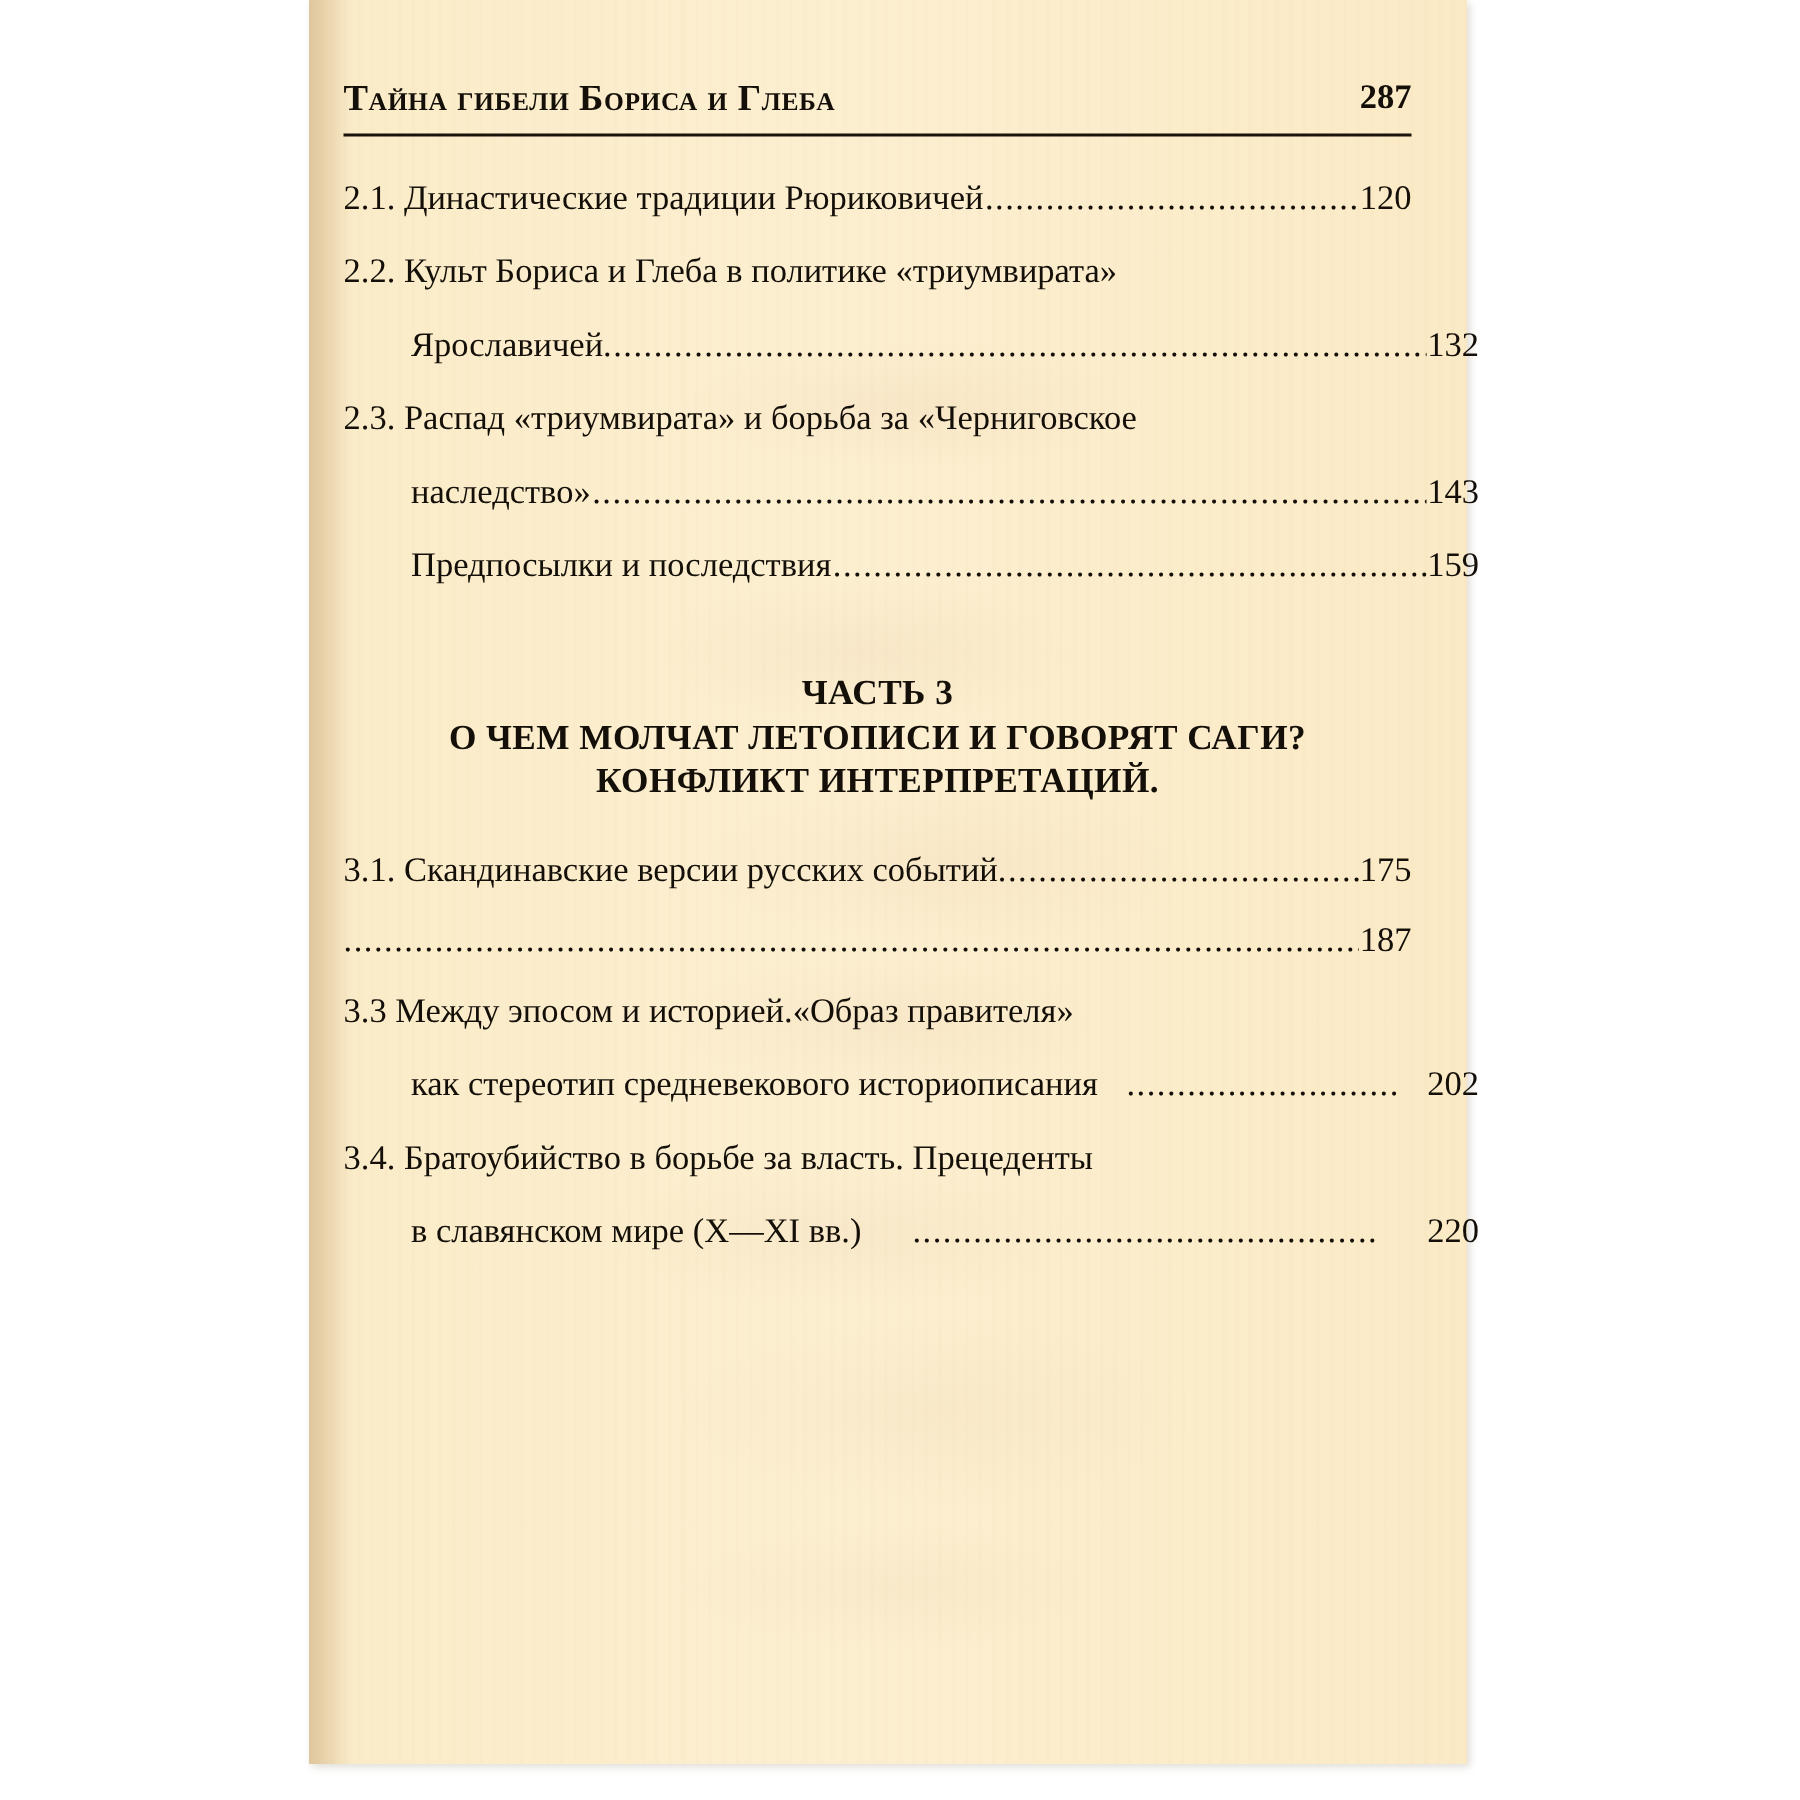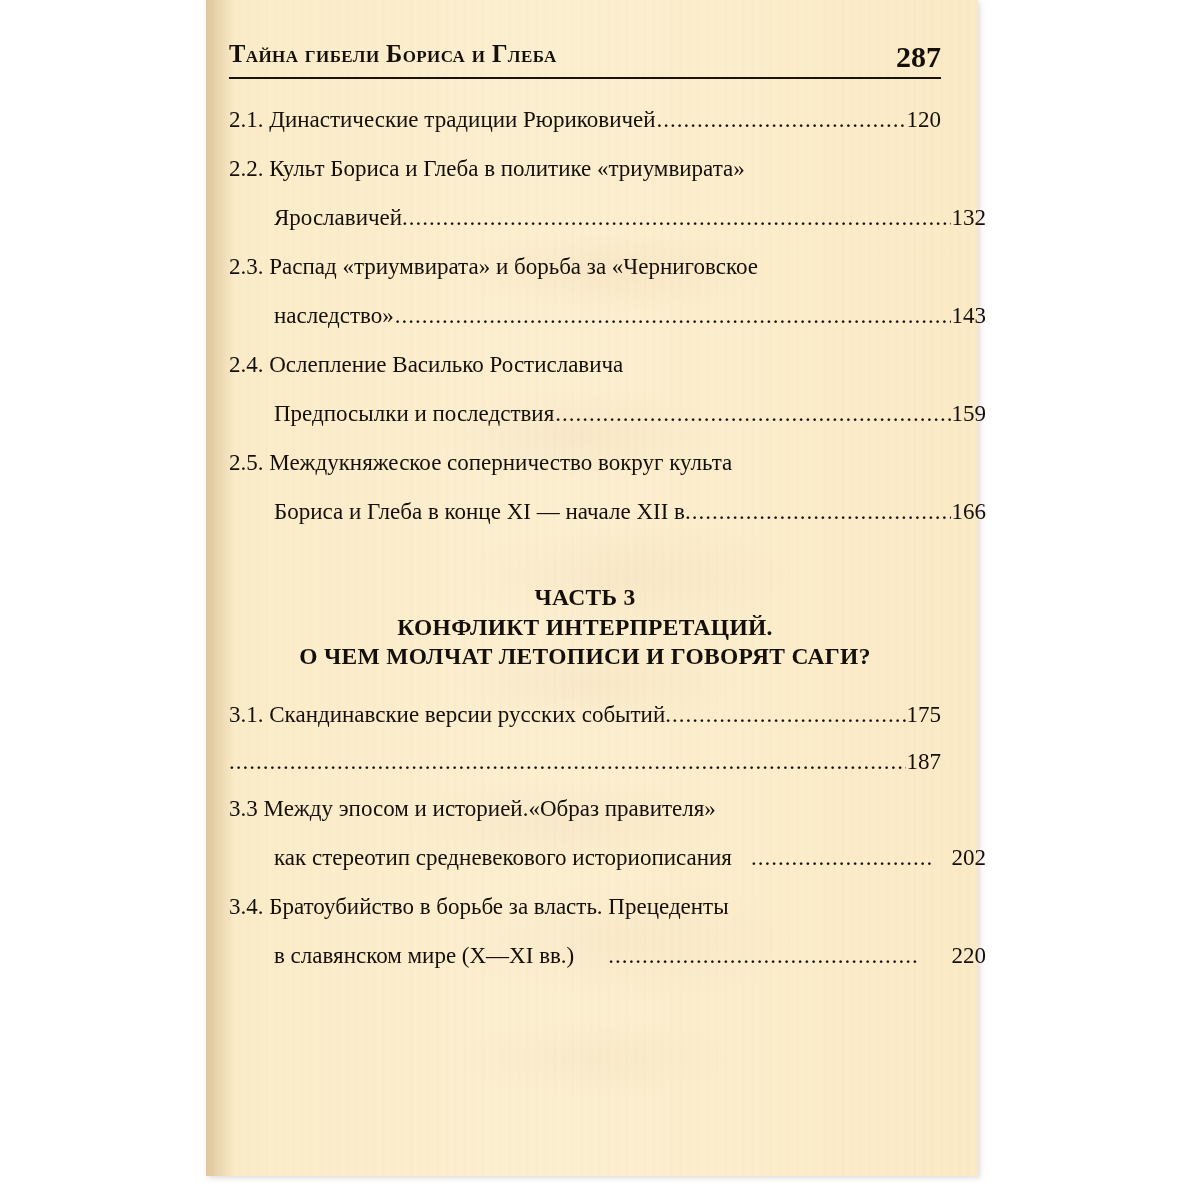--- a/index.html
+++ b/index.html
@@ -55,39 +55,39 @@
     position: absolute;
     left: 23px;
     top: 0;
     width: 712px;   
     height: 100%;
   }
 
   
   .runhead {
     position: relative;
-    margin-top: 40px;
+    margin-top: 52px;
     height: 34px;
   }
   .runhead-title {
     position: absolute;
     left: 0;
     top: 0;
     font-size: 24.5px;
     font-weight: bold;
     font-variant: small-caps;
     letter-spacing: 0.4px;
     color: #140f08;
     white-space: nowrap;
   }
   .runhead-folio {
     position: absolute;
     right: 0;
     top: 0;
-    font-size: 30px;
+    font-size: 23px;
     font-weight: bold;
     color: #140f08;
   }
   .runhead-rule {
     position: absolute;
     left: 0;
     right: 0;
     top: 37px;
     height: 0;
     border-top: 2.6px solid #1a1309;
@@ -195,46 +195,33 @@
           <span class="toc-text">2.3. Распад «триумвирата» и борьба за «Черниговское</span>
         </div>
         <div class="toc-line cont" style="margin-top:26px;">
           <span class="toc-text">наследство»</span>
           <span class="toc-dots"></span>
           <span class="toc-page">143</span>
         </div>
       </div>
 
       <div class="toc-entry" style="margin-top:26px;">
-        <div class="toc-line">
-          <span class="toc-text">2.4. Ослепление Василько Ростиславича</span>
-        </div>
         <div class="toc-line cont" style="margin-top:26px;">
           <span class="toc-text">Предпосылки и последствия</span>
           <span class="toc-dots"></span>
           <span class="toc-page">159</span>
         </div>
       </div>
 
-      <div class="toc-entry" style="margin-top:26px;">
-        <div class="toc-line">
-          <span class="toc-text">2.5. Междукняжеское соперничество вокруг культа</span>
-        </div>
-        <div class="toc-line cont" style="margin-top:26px;">
-          <span class="toc-text">Бориса и Глеба в конце XI — начале XII в.</span>
-          <span class="toc-dots"></span>
-          <span class="toc-page">166</span>
-        </div>
-      </div>
     </div>
 
     <div class="part-block" style="margin-top:60px;">
       <div class="part-line">ЧАСТЬ 3</div>
+      <div class="part-line">О ЧЕМ МОЛЧАТ ЛЕТОПИСИ И ГОВОРЯТ САГИ?</div>
       <div class="part-line">КОНФЛИКТ ИНТЕРПРЕТАЦИЙ.</div>
-      <div class="part-line">О ЧЕМ МОЛЧАТ ЛЕТОПИСИ И ГОВОРЯТ САГИ?</div>
     </div>
 
     <div class="toc-list" style="margin-top:31px;">
 
       <div class="toc-entry">
         <div class="toc-line">
           <span class="toc-text">3.1. Скандинавские версии русских событий</span>
           <span class="toc-dots tight"></span>
           <span class="toc-page">175</span>
         </div>

